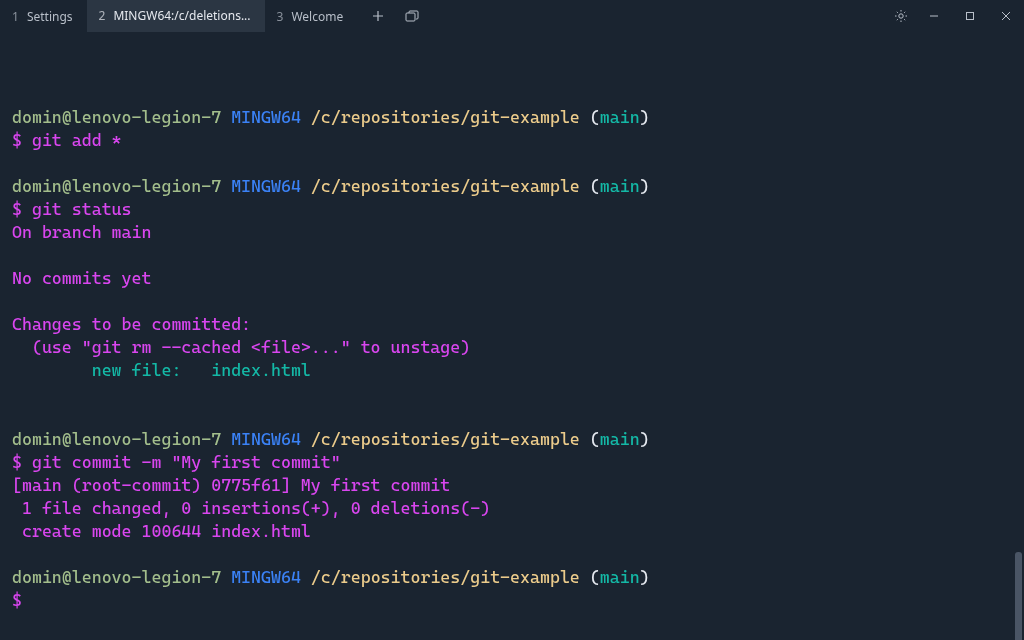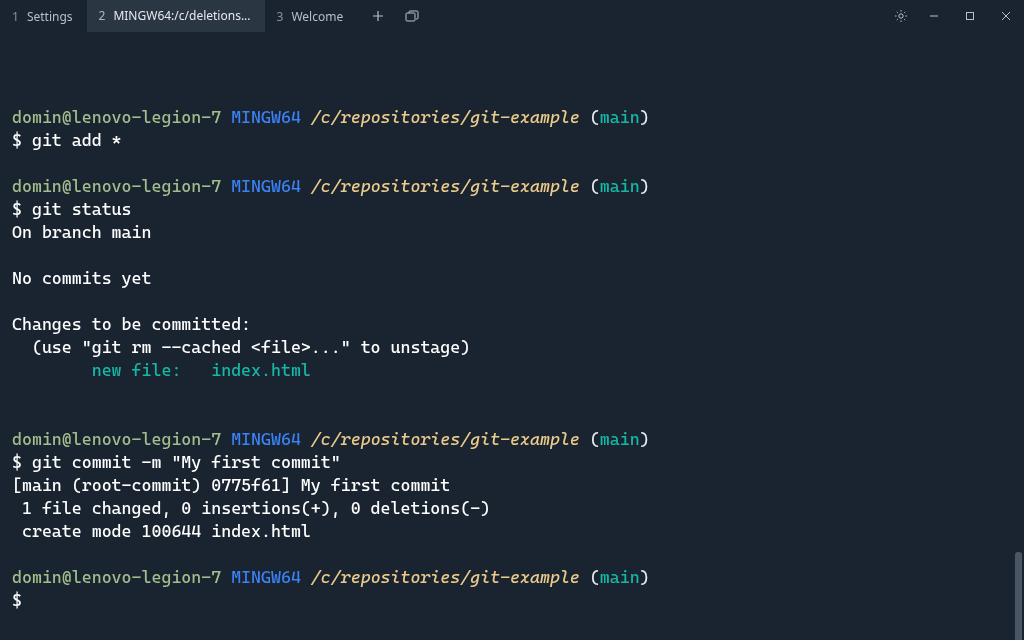--- a/index.html
+++ b/index.html
@@ -84,23 +84,23 @@
     position: absolute;
     right: 2px;
     top: 520px;
     width: 7px;
     height: 108px;
     background: #4a5565;
     border-radius: 3px;
   }
   .c-user  { color: #a3be8c; margin-top: 16px; }
   .c-sys   { color: #3b82f6; }
-  .c-path  { color: #ebcb8b; font-style: italic; }
+  .c-path  { color: #ebcb8b; }
   .c-ref   { color: #14b8a6; }
-  .c-white { color: #ffffff; }
+  .c-white { color: #d946ef; }
   .c-dim   { color: #e5e9f0; }
   .c-stage { color: #14b8a6; }
   svg { display: block; }
 </style>
 </head>
 <body>
 
 <div class="titlebar">
   <div class="tabs">
     <div class="tab">

